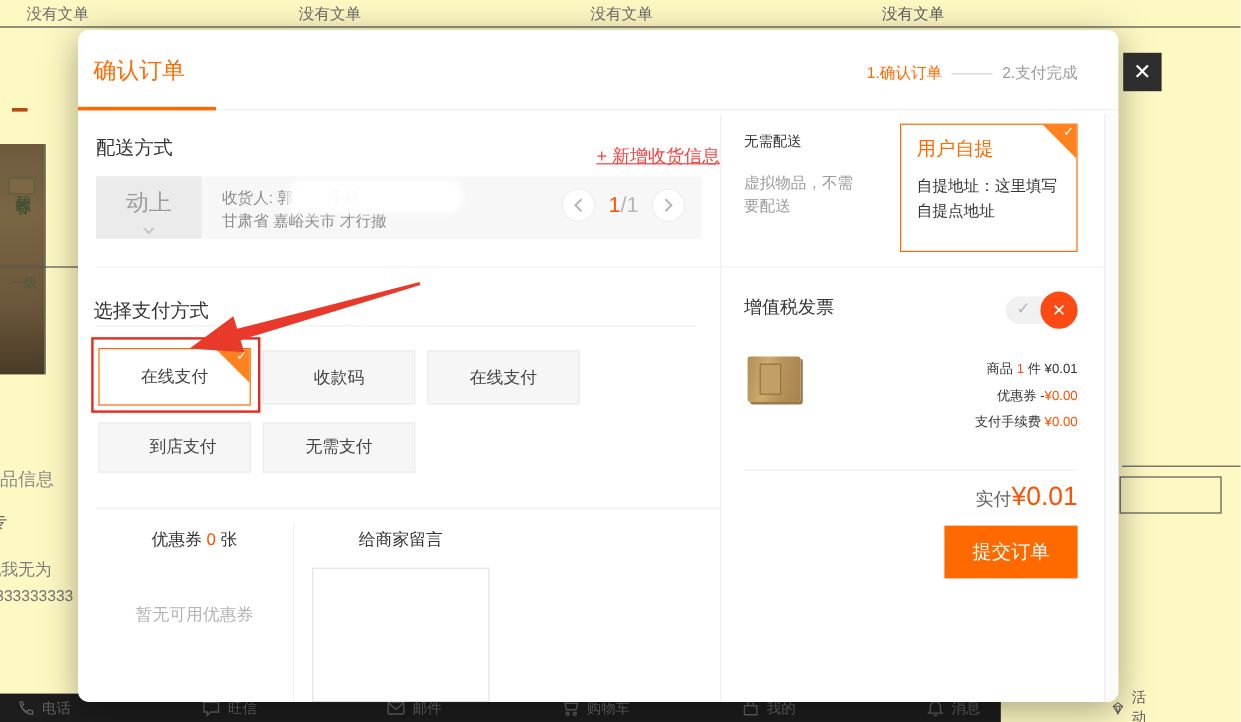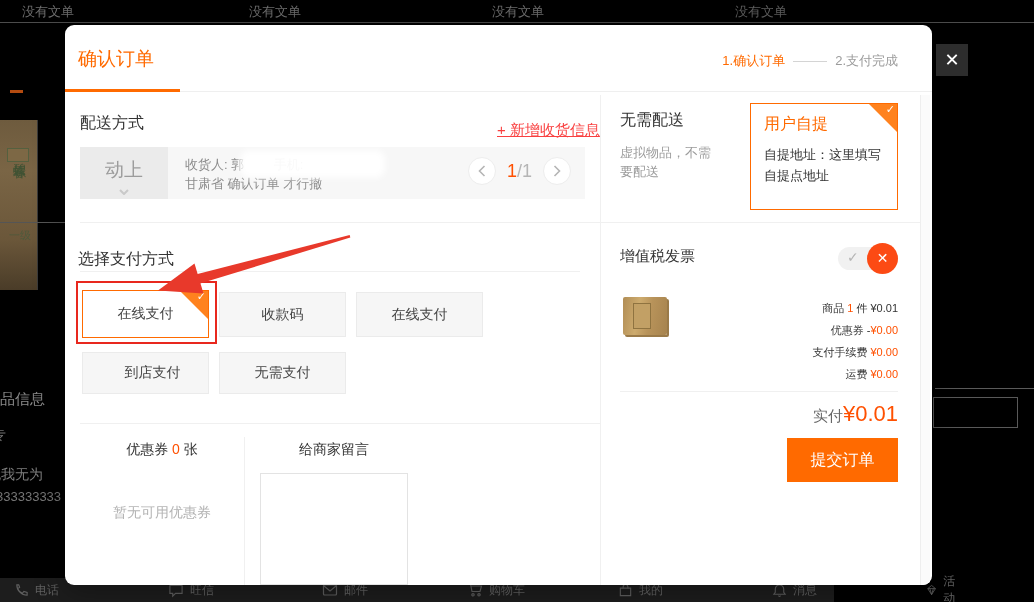--- a/index.html
+++ b/index.html
@@ -1,23 +1,23 @@
 <!DOCTYPE html>
 <html><head>
 <meta charset="utf-8">
 <style>
   * { margin:0; padding:0; box-sizing:border-box; }
   html,body { width:1034px; height:602px; overflow:hidden; }
   body { font-family:"Liberation Sans","DejaVu Sans",sans-serif; color:#333; }
-  #stage { position:relative; width:1034px; height:602px; background:#000000; overflow:hidden; }
+  #stage { position:relative; width:1034px; height:602px; background:#fef9c3; overflow:hidden; }
 
   
   .bg-frag { position:absolute; color:#6e6e6e; }
   .bg-topline { position:absolute; left:0; top:22px; width:1034px; height:1px; background:#4c4c4c; }
-  .tea-pack { position:absolute; left:0; top:120px; width:38px; height:170px;
+  .tea-pack { position:absolute; left:0; top:120px; width:38px; height:192px;
     background:linear-gradient(180deg,#6e5b3e 0%,#7a6545 30%,#6b573a 70%,#4a3c28 100%);
     border-right:1px solid #3a3a3a; }
   .tea-label { position:absolute; left:7px; top:28px; width:22px; padding:3px 0;
     background:#7d6845; border:1px solid #55603f; color:#3f5233; font-size:13px;
     writing-mode:vertical-rl; text-orientation:upright; letter-spacing:2px; text-align:center; }
   .tea-grade { position:absolute; left:9px; top:108px; color:#4e5a3c; font-size:11px; }
   .bg-line-left { position:absolute; left:0; top:222px; width:65px; height:1px; background:#555; }
   .bg-line-right { position:absolute; left:935px; top:388px; width:99px; height:1px; background:#5a5a5a; }
   .bg-box-right { position:absolute; left:933px; top:397px; width:85px; height:31px; border:1px solid #595959; }
   .bg-dash { position:absolute; left:10px; top:90px; width:13px; height:3px; background:#b44b10; }
@@ -70,21 +70,21 @@
   
   .coupon-title { position:absolute; left:15px; top:416px; width:164px; text-align:center; font-size:14px; }
   .coupon-count { color:#ff5000; }
   .coupon-empty { position:absolute; left:15px; top:479px; width:164px; text-align:center;
     font-size:14px; color:#b3b3b3; }
   .msg-title { position:absolute; left:195px; top:416px; width:148px; text-align:center; font-size:14px; }
   .msg-area { position:absolute; left:195px; top:448px; width:148px; height:112px;
     border:1px solid #e3e3e3; background:#fff; resize:none; outline:none; font-family:inherit; }
 
   
-  .np-title { position:absolute; left:555px; top:85px; font-size:16px; cursor:pointer;text-align:center; }
+  .np-title { position:absolute; left:555px; top:85px; font-size:12px; cursor:pointer;text-align:center; }
   .np-desc { position:absolute; left:555px; top:118px; width:100px; font-size:13px; color:#9c9c9c; line-height:19px; }
   .pickup-card { position:absolute; left:685px; top:78px; width:148px; height:107px; background:#fff;
     border:1px solid #ff6a00; cursor:pointer; }
   .pickup-title { position:absolute; left:13px; top:10px; font-size:16px; color:#ff6a00; }
   .pickup-desc { position:absolute; left:13px; top:40px; width:122px; font-size:13px; color:#333; line-height:21px; }
 
   
   .inv-title { position:absolute; left:555px; top:222px; font-size:15px; }
   .inv-toggle { position:absolute; left:773px; top:222px; width:60px; height:23px; background:#f1f1f1;
     border-radius:12px; cursor:pointer; }
@@ -215,21 +215,21 @@
         <span>动上</span>
         <svg width="10" height="6" viewBox="0 0 10 6">
             <polyline points="1,1 5,5 9,1"></polyline>
           </svg>
       </div>
       <div class="addr-lines">
         <div>
           <span>收货人: 郭</span>
           <span style="margin-left:26px;">手机:</span>
         </div>
-        <div>甘肃省 确认订单 才行撤</div>
+        <div>甘肃省 嘉峪关市 才行撤</div>
       </div>
       <div class="phone-blur"></div>
     </div>
 
     <div class="pager">
       <div class="pager-btn">
         <svg width="8" height="12" viewBox="0 0 8 12">
             <polyline points="6.5,1 1.5,6 6.5,11"></polyline>
           </svg>
       </div>
@@ -308,24 +308,20 @@
         <span>件</span>
         <span class="pv-dark">¥0.01</span>
       </div>
       <div class="prow">
         <span>优惠券 -</span><span class="pv">¥0.00</span>
       </div>
       <div class="prow">
         <span>支付手续费</span>
         <span class="pv">¥0.00</span>
       </div>
-      <div class="prow">
-        <span>运费</span>
-        <span class="pv">¥0.00</span>
-      </div>
     </div>
 
     <div class="sum-divider"></div>
     <div class="total">
       <span class="total-label">实付</span><span class="total-value">¥0.01</span>
     </div>
 
     <button class="submit-btn">提交订单</button>
 
     <div class="scroll-track"></div>

